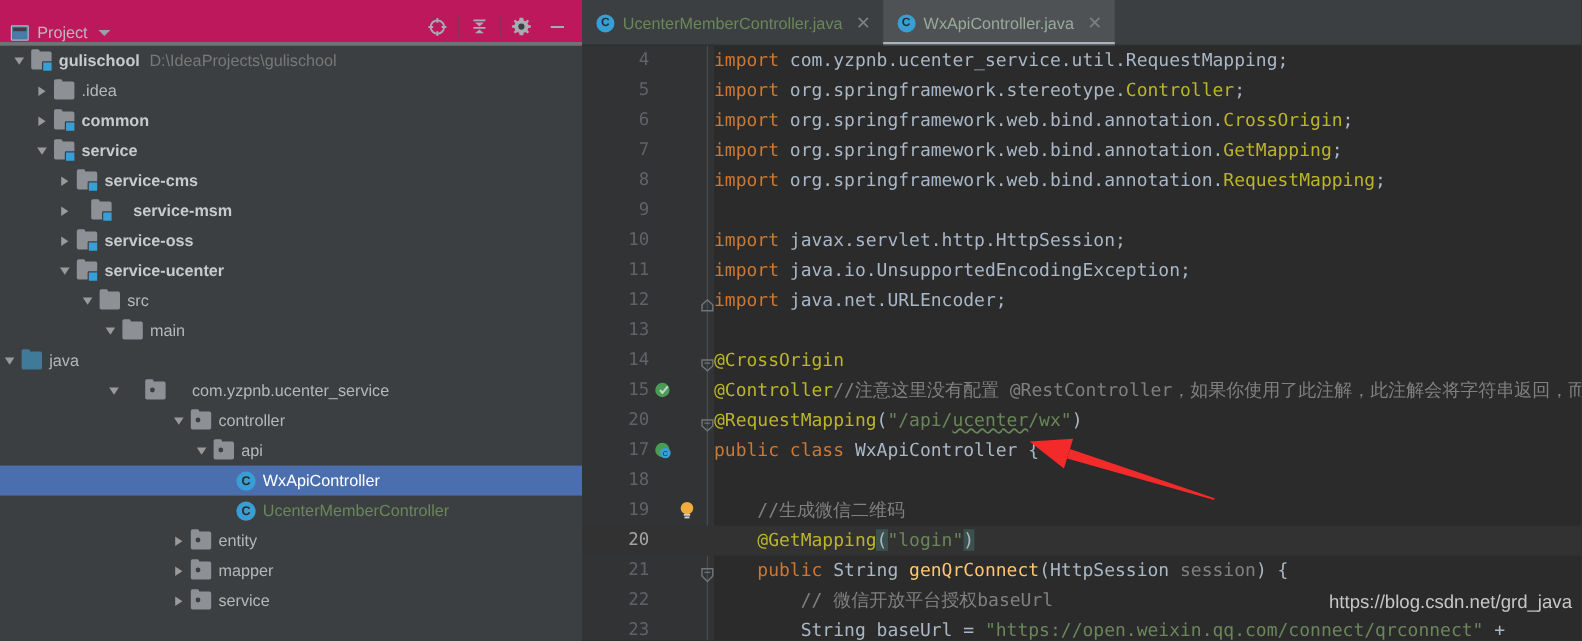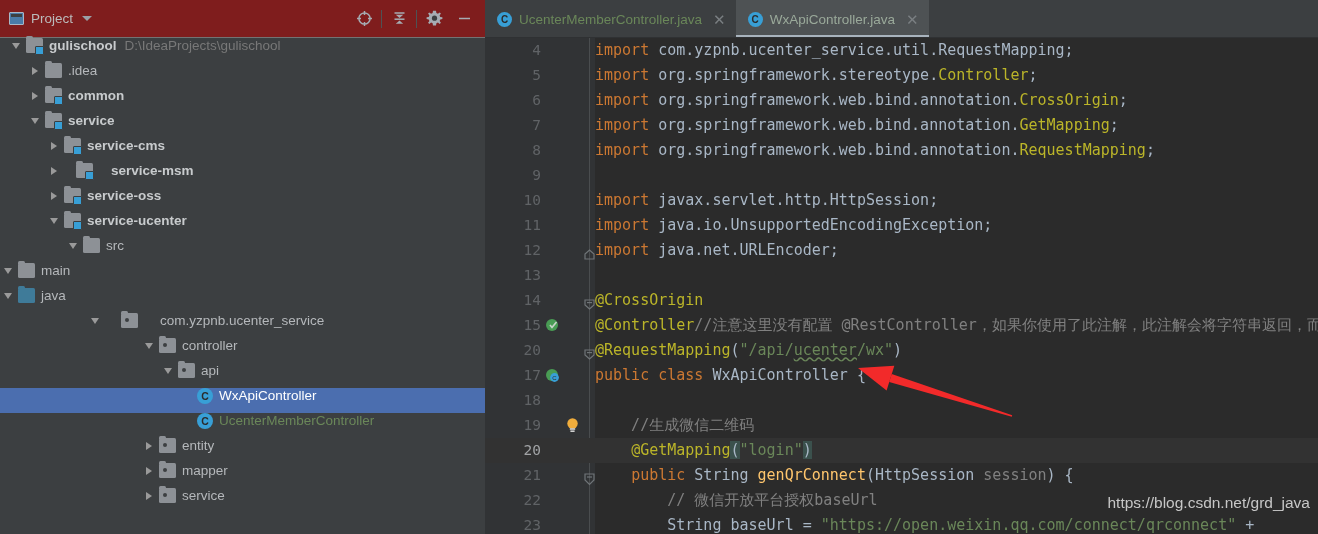--- a/index.html
+++ b/index.html
@@ -13,24 +13,24 @@
 
   
   #project-panel {
     width: 485px; height: 534px;
     background: #3c3f41;
     position: relative;
     flex: 0 0 485px;
   }
   #project-header {
     height: 38px;
-    background: #7f1d1d;
-    display: flex; align-items: center;
+    background: #be185d;
+    display: flex; align-items: flex-end;
     padding: 0 6px 0 9px;
-    border-bottom: 1px solid #737373;
+    border-bottom: 3px solid #737373;
   }
   .pane-title {
     display: flex; align-items: center; gap: 7px;
     color: #bbbbbb; font-size: 13.5px;
   }
   .window-glyph {
     width: 15px; height: 13px;
     border: 1.6px solid #a9b7c6;
     background: #4a7ba8;
     border-radius: 1px;
@@ -54,21 +54,21 @@
   .hdr-btn {
     width: 30px; height: 26px;
     display: flex; align-items: center; justify-content: center;
   }
   .hdr-sep { width:1px; height:18px; background:#4e5254; margin:0 2px; }
   .ico { stroke:#a6acb3; fill:none; stroke-width:1.5; }
 
   
   #project-tree { position: relative; font-size: 13.5px; color: #b5b8bb; }
   .tnode {
-    height: 25px; display: flex; align-items: flex-start;
+    height: 25px; display: flex; align-items: center;
     white-space: nowrap; position: relative;
   }
   .tnode.sel { background: #4b6eaf; }
   .tnode.sel .tlabel { color: #ffffff; }
   .twist { width: 16px; height: 16px; flex: 0 0 16px; display:flex; align-items:center; justify-content:center; margin-right:2px;}
   .twist.r::after {
     content:""; width:0;height:0;
     border-top:4.5px solid transparent; border-bottom:4.5px solid transparent;
     border-left:6px solid #9a9a9a;
   }
@@ -298,21 +298,21 @@
         <div class="tnode" style="padding-left: 46px;">
           <span class="twist d"></span>
           <span class="ticon ic-module"></span>
           <span class="tlabel bold">service-ucenter</span>
         </div>
         <div class="tnode" style="padding-left: 65px;">
           <span class="twist d"></span>
           <span class="ticon ic-folder"></span>
           <span class="tlabel">src</span>
         </div>
-        <div class="tnode" style="">
+        <div class="tnode" style="padding-left: 84px;">
           <span class="twist d"></span>
           <span class="ticon ic-folder"></span>
           <span class="tlabel">main</span>
         </div>
         <div class="tnode" style="">
           <span class="twist d"></span>
           <span class="ticon ic-srcroot"></span>
           <span class="tlabel">java</span>
         </div>
         <div class="tnode" style="padding-left: 87px; gap: 16px;">

